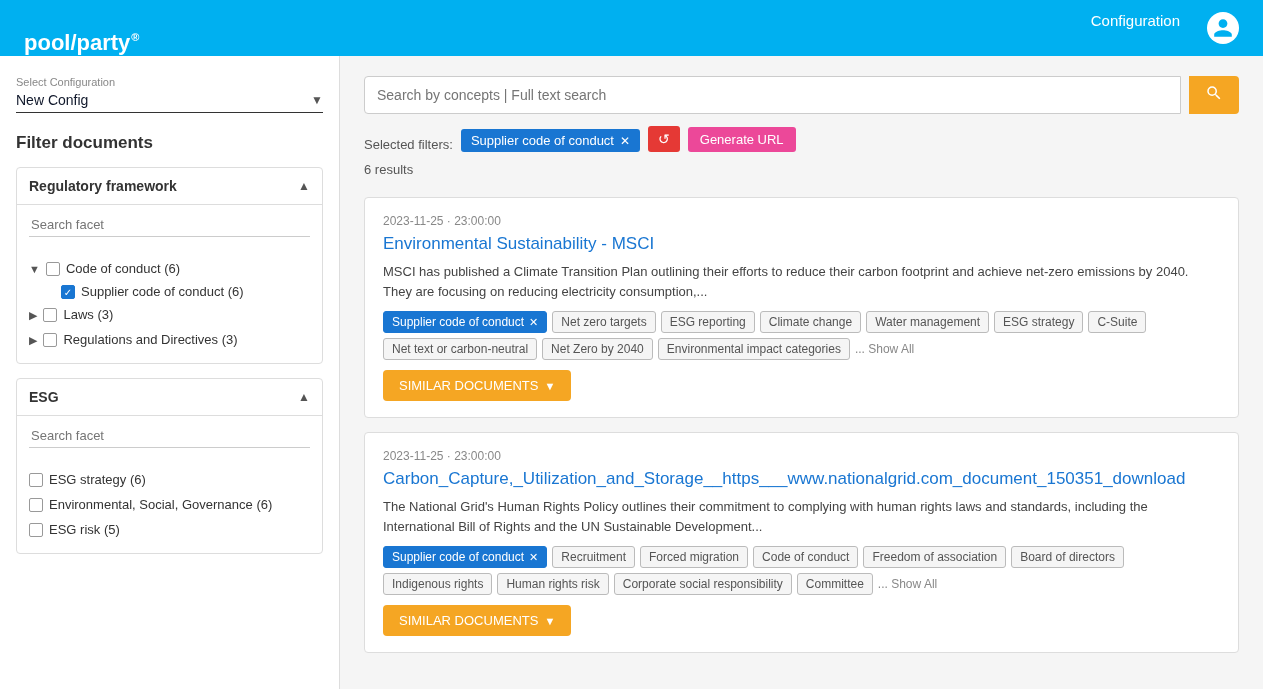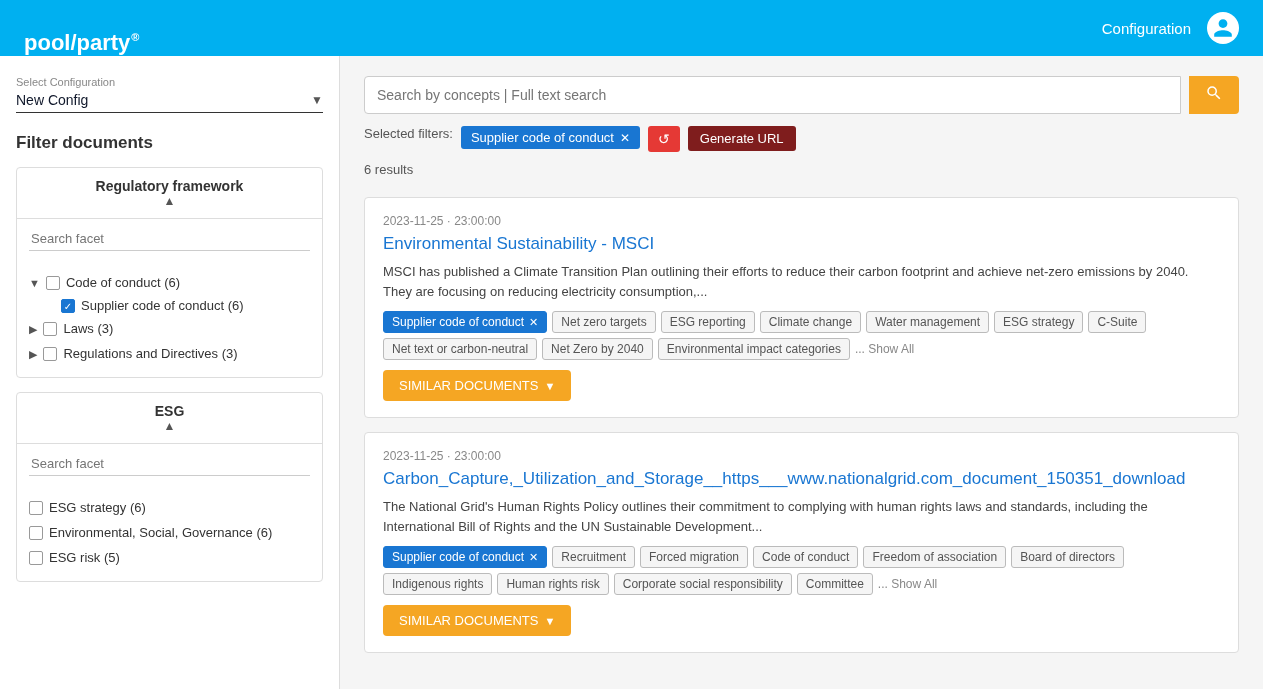--- a/index.html
+++ b/index.html
@@ -16,22 +16,21 @@
     }
     .header-logo {
       display: flex;
       align-items: center;
       color: white;
       font-size: 22px;
       font-weight: bold;
     }
     .header-right {
       display: flex;
-      align-items: center;
-      gap: 16px;
+      gap: 27px;
       color: white;
     }
     .header-config { font-size: 15px; color: white; cursor: pointer; }
     .header-avatar {
       width: 32px; height: 32px;
       border-radius: 50%;
       background: white;
       display: flex; align-items: center; justify-content: center;
       color: #00b0f0;
       font-size: 20px;
@@ -81,21 +80,20 @@
       margin-bottom: 14px;
       background: white;
     }
     .facet-header {
       display: flex;
       align-items: center;
       justify-content: space-between;
       padding: 10px 12px;
       cursor: pointer;
       border-bottom: 1px solid #ddd;
-      flex-direction: column;
     }
     .facet-header-title { font-size: 14px; font-weight: bold; color: #333; }
     .facet-header-chevron { font-size: 12px; color: #555; }
     .facet-body { padding: 8px 12px; }
     .facet-search {
       width: 100%;
       border: none;
       border-bottom: 1px solid #ccc;
       outline: none;
       padding: 4px 2px;
@@ -171,21 +169,21 @@
       border: none;
       border-radius: 0 4px 4px 0;
       padding: 8px 16px;
       cursor: pointer;
       color: white;
       font-size: 16px;
     }
 
     .filters-row {
       display: flex;
-      align-items: flex-start;
+      align-items: flex-end;
       gap: 8px;
       margin-bottom: 10px;
       flex-wrap: wrap;
     }
     .filters-label { font-size: 13px; color: #555; }
     .filter-tag {
       background: #1976d2;
       color: white;
       padding: 4px 10px;
       border-radius: 3px;
@@ -198,21 +196,21 @@
     .reset-btn {
       background: #e53935;
       border: none;
       border-radius: 3px;
       color: white;
       padding: 5px 10px;
       cursor: pointer;
       font-size: 14px;
     }
     .generate-url-btn {
-      background: #7f1d1d;
+      background: #ec4899;
       border: none;
       border-radius: 3px;
       color: white;
       padding: 5px 12px;
       cursor: pointer;
       font-size: 13px;
     }
 
     .results-count {
       font-size: 13px;

